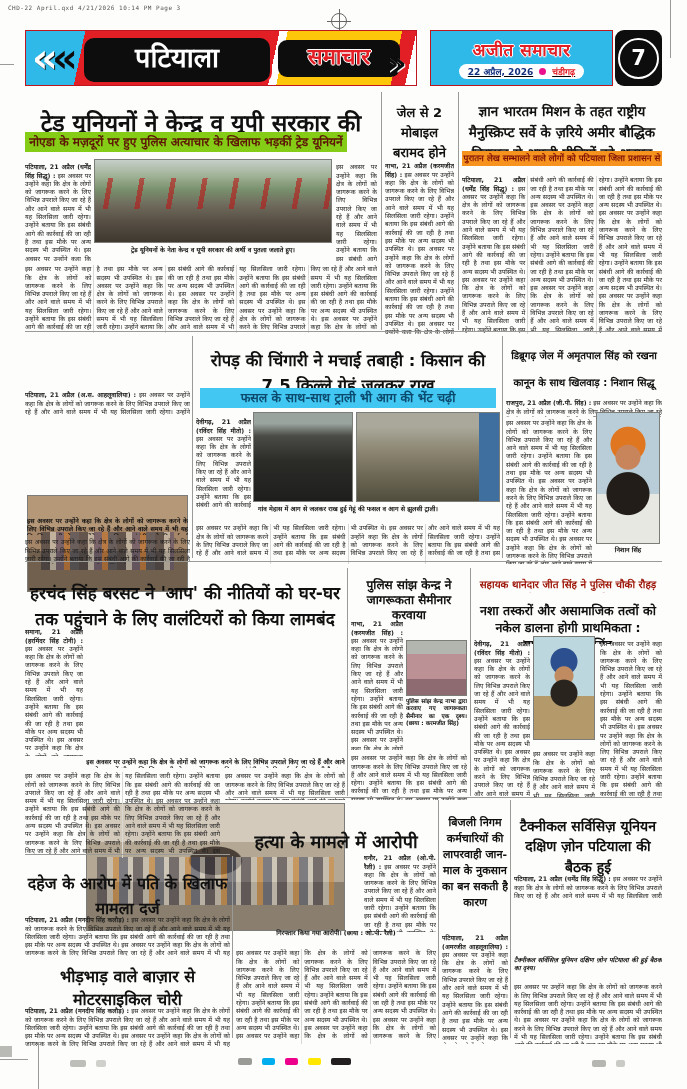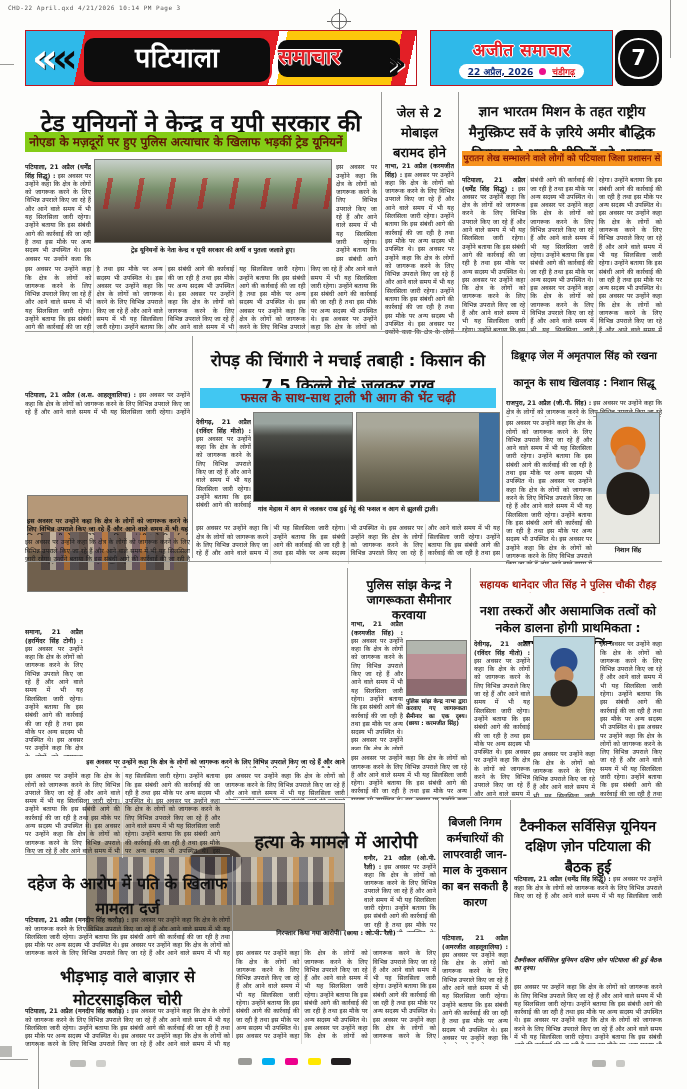--- a/index.html
+++ b/index.html
@@ -17,38 +17,38 @@
   .graybox{background:#b9b9b5;}
   .cmark{height:7px;border-radius:2px;display:inline-block;margin-right:5px;}
   
   .masthead{left:25px;top:30px;width:637px;height:56px;display:flex;align-items:stretch;}
   .mh-strip{position:relative;flex:0 0 390px;border:1px solid #c01620;
      background:linear-gradient(102deg,#2fb9e9 0 58px,#e31f26 58px 248px,#ffffff 248px 256px,#fdc60b 256px 368px,#e31f26 368px 382px,#ffffff 382px 100%);}
   .chev{font-weight:900;line-height:52px;}
   .plate1{position:absolute;left:56px;top:5px;width:186px;height:44px;background:#0d0d0d;border:2.5px solid #e31f26;
      border-radius:12px;color:#fff;font-size:27px;font-weight:900;text-align:center;line-height:40px;}
   .plate2{position:absolute;left:252px;top:9px;width:122px;height:37px;background:#0d0d0d;border-radius:9px;
-     color:#e31f26;font-size:22px;font-weight:900;line-height:34px;
+     color:#e31f26;font-size:22px;font-weight:900;text-align:center;line-height:34px;
      text-shadow:1px 0 #fff,-1px 0 #fff,0 1px #fff,0 -1px #fff;}
   .mh-right{position:relative;flex:1;margin-left:13px;background:#2fb9e9;border:1.5px solid #c01620;
      display:flex;flex-direction:column;align-items:center;justify-content:center;gap:3px;}
   .brand{color:#e31f26;font-size:17px;font-weight:900;letter-spacing:.5px;
      text-shadow:1px 0 #fff,-1px 0 #fff,0 1px #fff,0 -1px #fff;}
   .datepill{background:#fff;border-radius:9px;padding:1px 9px;display:flex;align-items:center;gap:6px;text-decoration:underline;}
   .dateTxt{color:#14317d;font-size:9px;font-weight:bold;}
   .cityTxt{color:#e31f26;font-size:9px;font-weight:bold;}
   .dot{width:7px;height:7px;border-radius:50%;background:#ec0f8c;}
   .mh-page{flex:0 0 47px;margin-left:2px;background:#0d0d0d;border-radius:9px;display:flex;align-items:center;justify-content:center;}
   .pgcircle{width:37px;height:37px;border-radius:50%;border:2.5px solid #fff;color:#fff;
      font-size:21px;font-weight:bold;display:flex;align-items:center;justify-content:center;background:#0d0d0d;}
   
   .hl{font-weight:900;color:#101010;text-align:center;overflow:hidden;}
   .bar{font-weight:bold;text-align:center;overflow:hidden;}
   .bar-green{background:#84cc16;color:#5e1706;}
-  .bar-cyan{background:#41c7f2;color:#7f1d1d;}
+  .bar-cyan{background:#41c7f2;color:#0c4a6e;}
   .bar-orange{background:#f6921e;color:#801106;}
   .body{font-size:6.3px;line-height:8.3px;text-align:justify;color:#1c1c1c;overflow:hidden;word-break:break-word;}
   .body b{font-weight:bold;}
   .cols2{column-count:2;column-gap:5px;column-rule:1px solid #d8d8d4;}
   .cols3{column-count:3;column-gap:5px;column-rule:1px solid #d8d8d4;}
   .cols4{column-count:4;column-gap:5px;column-rule:1px solid #d8d8d4;}
   .cols5{column-count:5;column-gap:5px;column-rule:1px solid #d8d8d4;}
   .cap{font-size:6.4px;line-height:8px;font-weight:bold;color:#111;text-align:center;overflow:hidden;}
   .photo{border:1px solid #7c7c78;box-sizing:border-box;}
   .redhl{color:#9c1507;}
@@ -166,20 +166,21 @@
     <p class="abs body" style="left:506px;top:393px;width:156px;height:18px;">
       <b>राजपुरा, 21 अप्रैल (जी.पी. सिंह) :</b> <span>इस अवसर पर उन्होंने कहा कि क्षेत्र के लोगों को जागरूक करने के लिए विभिन्न उपराले किए जा रहे हैं और आने वाले समय में भी यह सिलसिला जारी रहेगा। उन्होंने बताया कि इस संबंधी आगे की कार्रवाई की जा रही है तथा इस मौके पर अन्य सदस्य भी उपस्थित थे।</span></p>
     <p class="abs body" style="left:506px;top:413px;width:86px;height:145px;"><span>इस अवसर पर उन्होंने कहा कि क्षेत्र के लोगों को जागरूक करने के लिए विभिन्न उपराले किए जा रहे हैं और आने वाले समय में भी यह सिलसिला जारी रहेगा। उन्होंने बताया कि इस संबंधी आगे की कार्रवाई की जा रही है तथा इस मौके पर अन्य सदस्य भी उपस्थित थे। इस अवसर पर उन्होंने कहा कि क्षेत्र के लोगों को जागरूक करने के लिए विभिन्न उपराले किए जा रहे हैं और आने वाले समय में भी यह सिलसिला जारी रहेगा। उन्होंने बताया कि इस संबंधी आगे की कार्रवाई की जा रही है तथा इस मौके पर अन्य सदस्य भी उपस्थित थे। इस अवसर पर उन्होंने कहा कि क्षेत्र के लोगों को जागरूक करने के लिए विभिन्न उपराले किए जा रहे हैं और आने वाले समय में भी यह सिलसिला जारी रहेगा। उन्होंने बताया कि इस संबंधी आगे की कार्रवाई की जा रही है तथा इस मौके पर अन्य सदस्य भी उपस्थित थे।</span></p>
     <div class="abs photo p-amritpal" style="left:596px;top:412px;width:64px;height:132px;"></div>
     <div class="abs cap" style="left:596px;top:546px;width:64px;height:10px;">निशान सिंह</div>
   </article>
 
   <div class="abs hline" style="left:25px;top:561px;width:637px;"></div>
 
   <article>
+    <h2 class="abs hl" style="left:25px;top:566px;width:320px;height:52px;font-size:17px;line-height:26px;">हरचंद सिंह बरसट ने 'आप' की नीतियों को घर-घर तक पहुंचाने के लिए वालंटियरों को किया लामबंद</h2>
     <p class="abs body" style="left:25px;top:622px;width:58px;height:128px;">
       <b>समाना, 21 अप्रैल (हरमिंदर सिंह टोनी) :</b> <span>इस अवसर पर उन्होंने कहा कि क्षेत्र के लोगों को जागरूक करने के लिए विभिन्न उपराले किए जा रहे हैं और आने वाले समय में भी यह सिलसिला जारी रहेगा। उन्होंने बताया कि इस संबंधी आगे की कार्रवाई की जा रही है तथा इस मौके पर अन्य सदस्य भी उपस्थित थे। इस अवसर पर उन्होंने कहा कि क्षेत्र के लोगों को जागरूक करने के लिए विभिन्न उपराले किए जा रहे हैं और आने वाले समय में भी यह सिलसिला जारी रहेगा। उन्होंने बताया कि इस संबंधी आगे की कार्रवाई की जा रही है तथा इस मौके पर अन्य सदस्य भी उपस्थित थे।</span></p>
     <div class="abs photo p-harchand" style="left:86px;top:622px;width:259px;height:128px;"></div>
     <p class="abs cap" style="left:86px;top:752px;width:259px;height:10px;"><span>इस अवसर पर उन्होंने कहा कि क्षेत्र के लोगों को जागरूक करने के लिए विभिन्न उपराले किए जा रहे हैं और आने वाले समय में भी यह सिलसिला जारी रहेगा। उन्होंने बताया कि इस संबंधी आगे की कार्रवाई की जा रही है तथा इस मौके पर अन्य सदस्य भी उपस्थित थे।</span></p>
     <p class="abs body cols2" style="left:25px;top:766px;width:195px;height:86px;"><span>इस अवसर पर उन्होंने कहा कि क्षेत्र के लोगों को जागरूक करने के लिए विभिन्न उपराले किए जा रहे हैं और आने वाले समय में भी यह सिलसिला जारी रहेगा। उन्होंने बताया कि इस संबंधी आगे की कार्रवाई की जा रही है तथा इस मौके पर अन्य सदस्य भी उपस्थित थे। इस अवसर पर उन्होंने कहा कि क्षेत्र के लोगों को जागरूक करने के लिए विभिन्न उपराले किए जा रहे हैं और आने वाले समय में भी यह सिलसिला जारी रहेगा। उन्होंने बताया कि इस संबंधी आगे की कार्रवाई की जा रही है तथा इस मौके पर अन्य सदस्य भी उपस्थित थे। इस अवसर पर उन्होंने कहा कि क्षेत्र के लोगों को जागरूक करने के लिए विभिन्न उपराले किए जा रहे हैं और आने वाले समय में भी यह सिलसिला जारी रहेगा। उन्होंने बताया कि इस संबंधी आगे की कार्रवाई की जा रही है तथा इस मौके पर अन्य सदस्य भी उपस्थित थे। इस अवसर पर उन्होंने कहा कि क्षेत्र के लोगों को जागरूक करने के लिए विभिन्न उपराले किए जा रहे हैं और आने वाले समय में भी यह सिलसिला जारी रहेगा। उन्होंने बताया कि इस संबंधी आगे की कार्रवाई की जा रही है तथा इस मौके पर अन्य सदस्य भी उपस्थित थे।</span></p>
     <p class="abs body" style="left:225px;top:766px;width:120px;height:28px;"><span>इस अवसर पर उन्होंने कहा कि क्षेत्र के लोगों को जागरूक करने के लिए विभिन्न उपराले किए जा रहे हैं और आने वाले समय में भी यह सिलसिला जारी रहेगा। उन्होंने बताया कि इस संबंधी आगे की कार्रवाई की जा रही है तथा इस मौके पर अन्य सदस्य भी उपस्थित थे।</span></p>
   </article>
 
   <div class="abs vline" style="left:347px;top:568px;height:228px;"></div>
 

